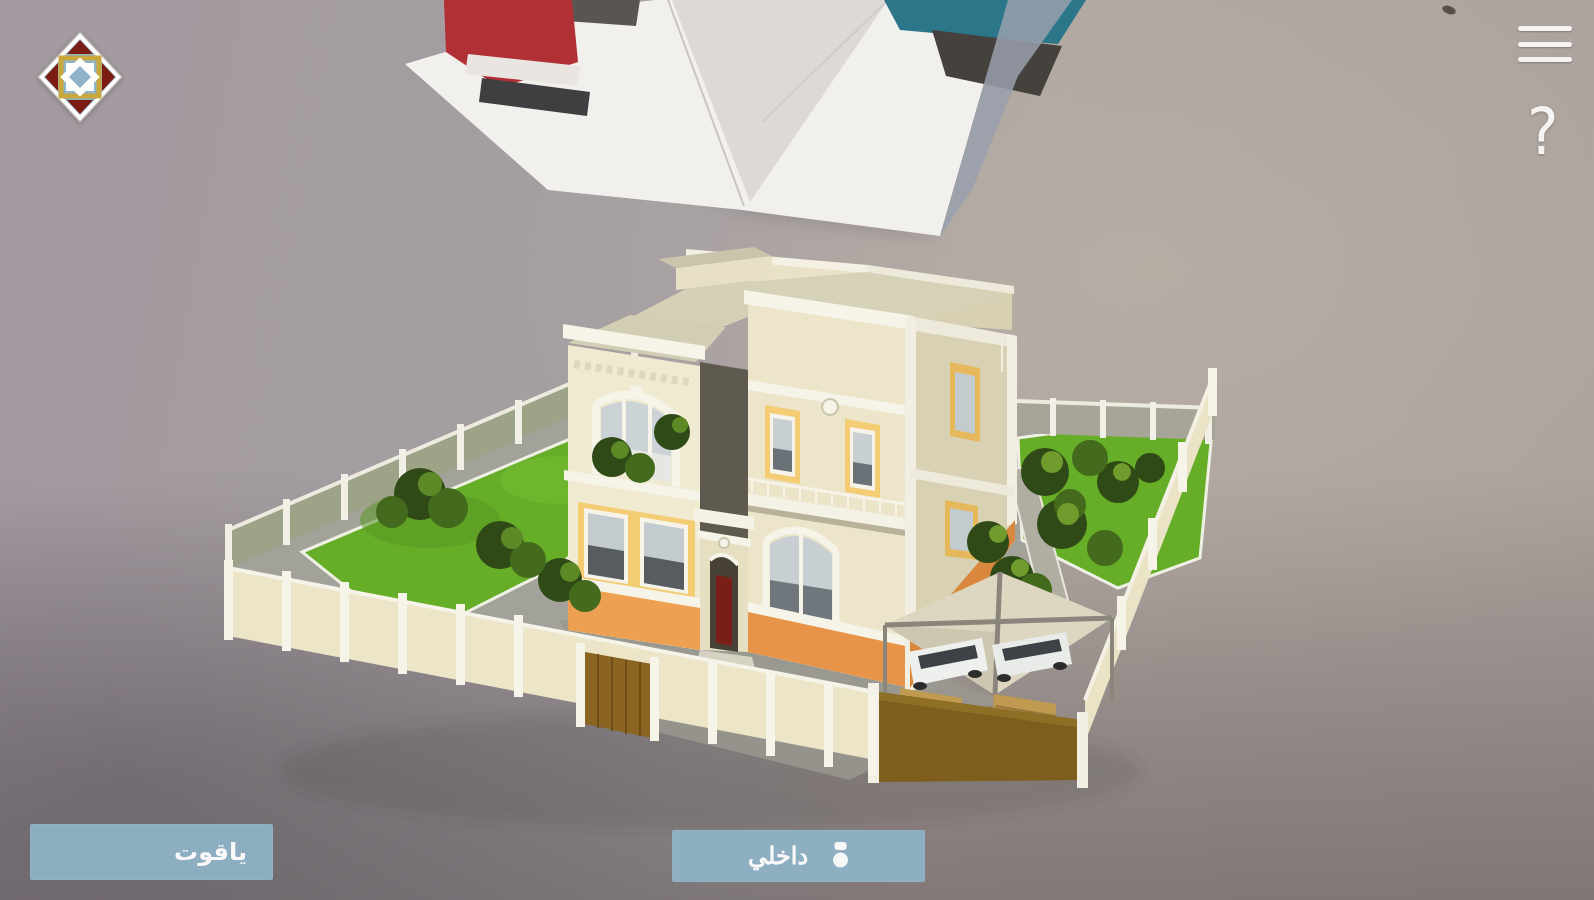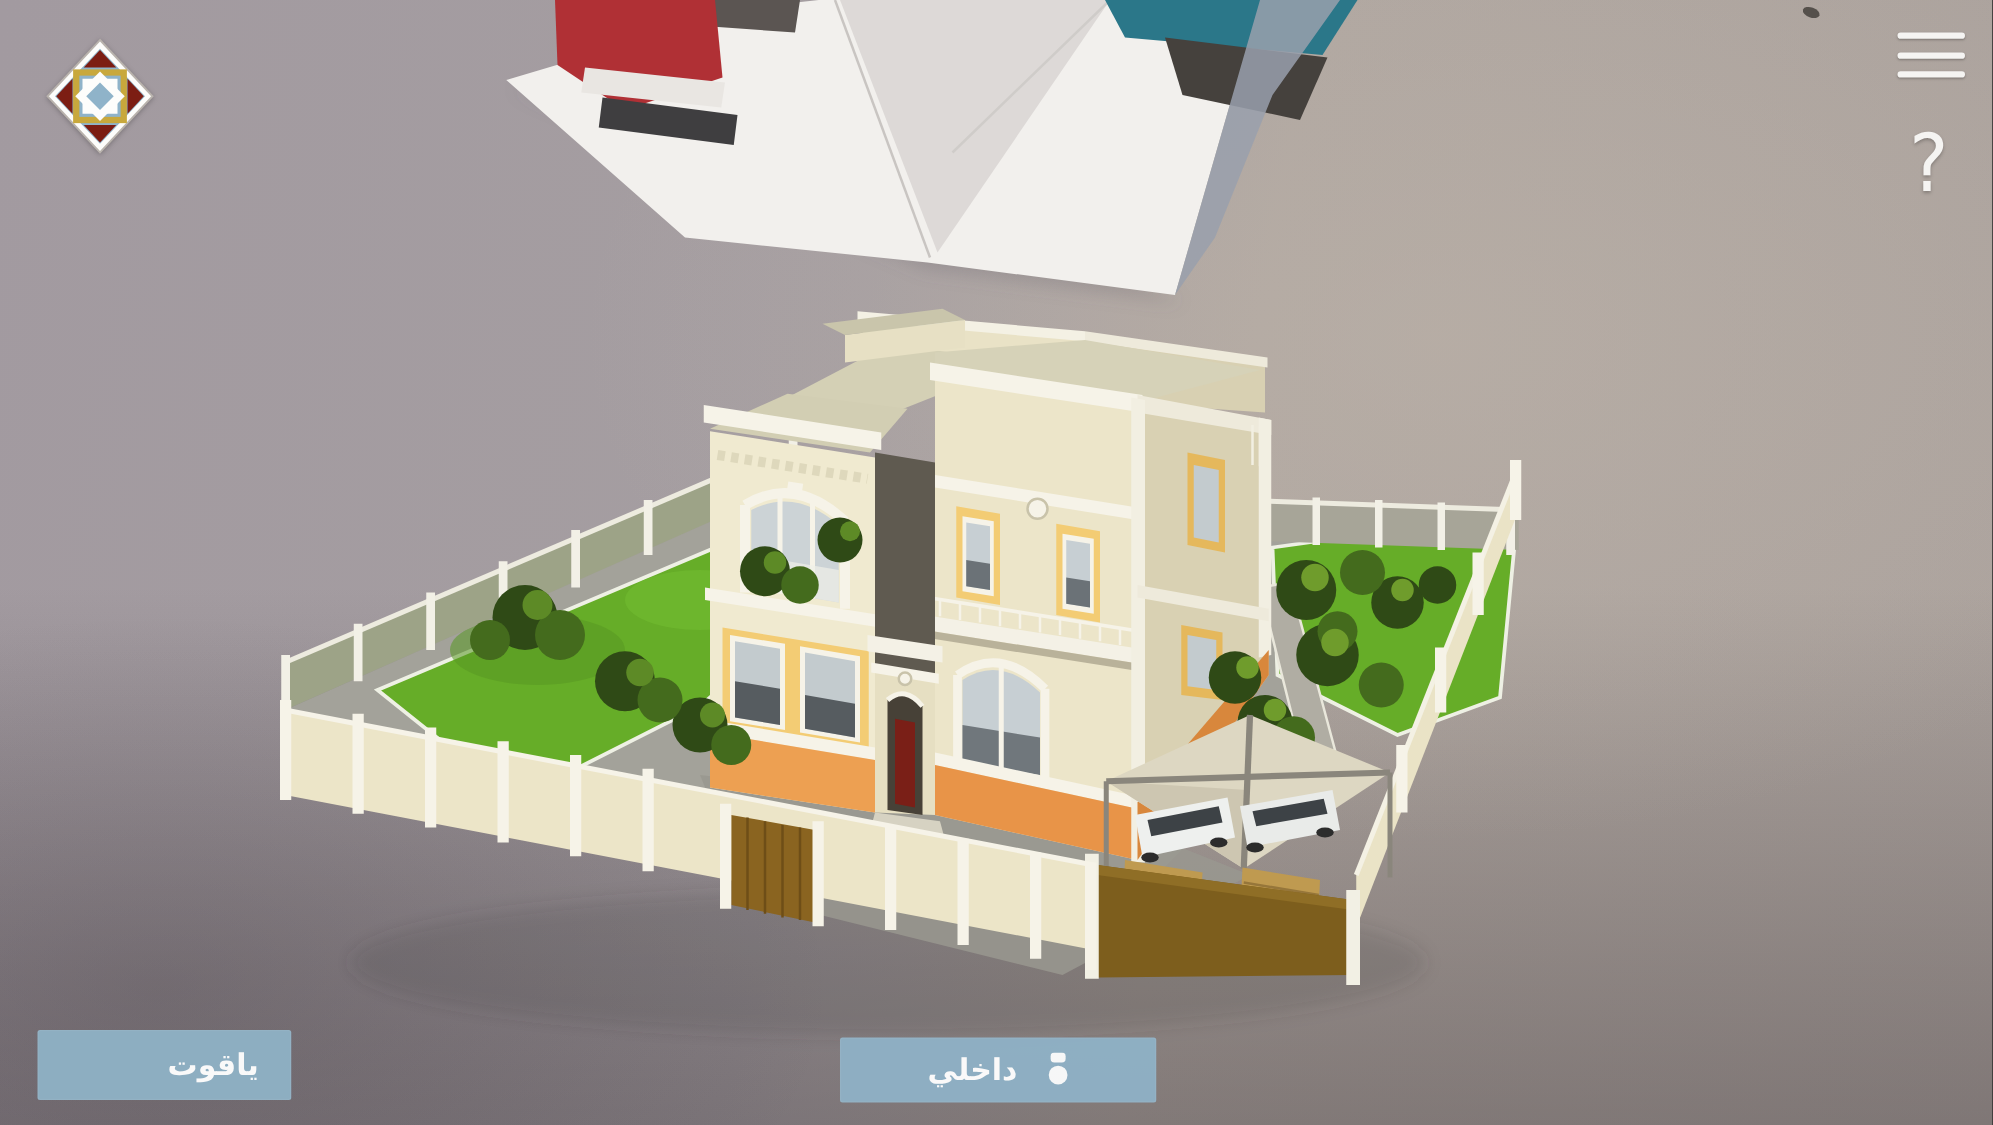--- a/index.html
+++ b/index.html
@@ -22,23 +22,23 @@
     box-shadow:0 1px 2px rgba(0,0,0,0.28);}
   
   .help-btn{position:absolute;right:34px;top:100px;background:none;border:none;cursor:pointer;
     color:var(--icon-white,#f5f4f2);font-size:64px;line-height:1;font-family:"DejaVu Sans",sans-serif;
     transform:scaleX(0.92);text-shadow:0 1px 3px rgba(0,0,0,0.25);padding:0;}
   
   .btn{position:absolute;border:none;cursor:pointer;border-radius:2px;
     background:var(--button-bg,#8FB1C5);color:var(--button-text,#fff);
     font-family:"DejaVu Sans","Liberation Sans",sans-serif;font-weight:700;font-size:24px;
     box-shadow:0 0 0 1px rgba(255,255,255,0.06) inset;opacity:0.96;}
-  .model-name-btn{left:30px;top:824px;width:203px;height:56px;direction:rtl;text-align:right;padding:0 26px;}
+  .model-name-btn{left:30px;top:824px;width:243px;height:56px;direction:rtl;text-align:right;padding:0 26px;}
   .interior-btn{left:672px;top:830px;width:253px;height:52px;direction:rtl;
-    display:flex;align-items:center;justify-content:center;gap:24px;padding:0 18px;}
+    display:flex;align-items:center;justify-content:center;gap:24px;padding:0 18px;font-family:Liberation Serif, serif;}
   .interior-btn .pegman{display:inline-flex;width:17px;height:28px;}
   .label{pointer-events:none;}
 </style>
 </head>
 <body>
 
 <div class="screen">
 
   <svg class="scene-svg" viewBox="0 0 1594 900">
     <defs>

